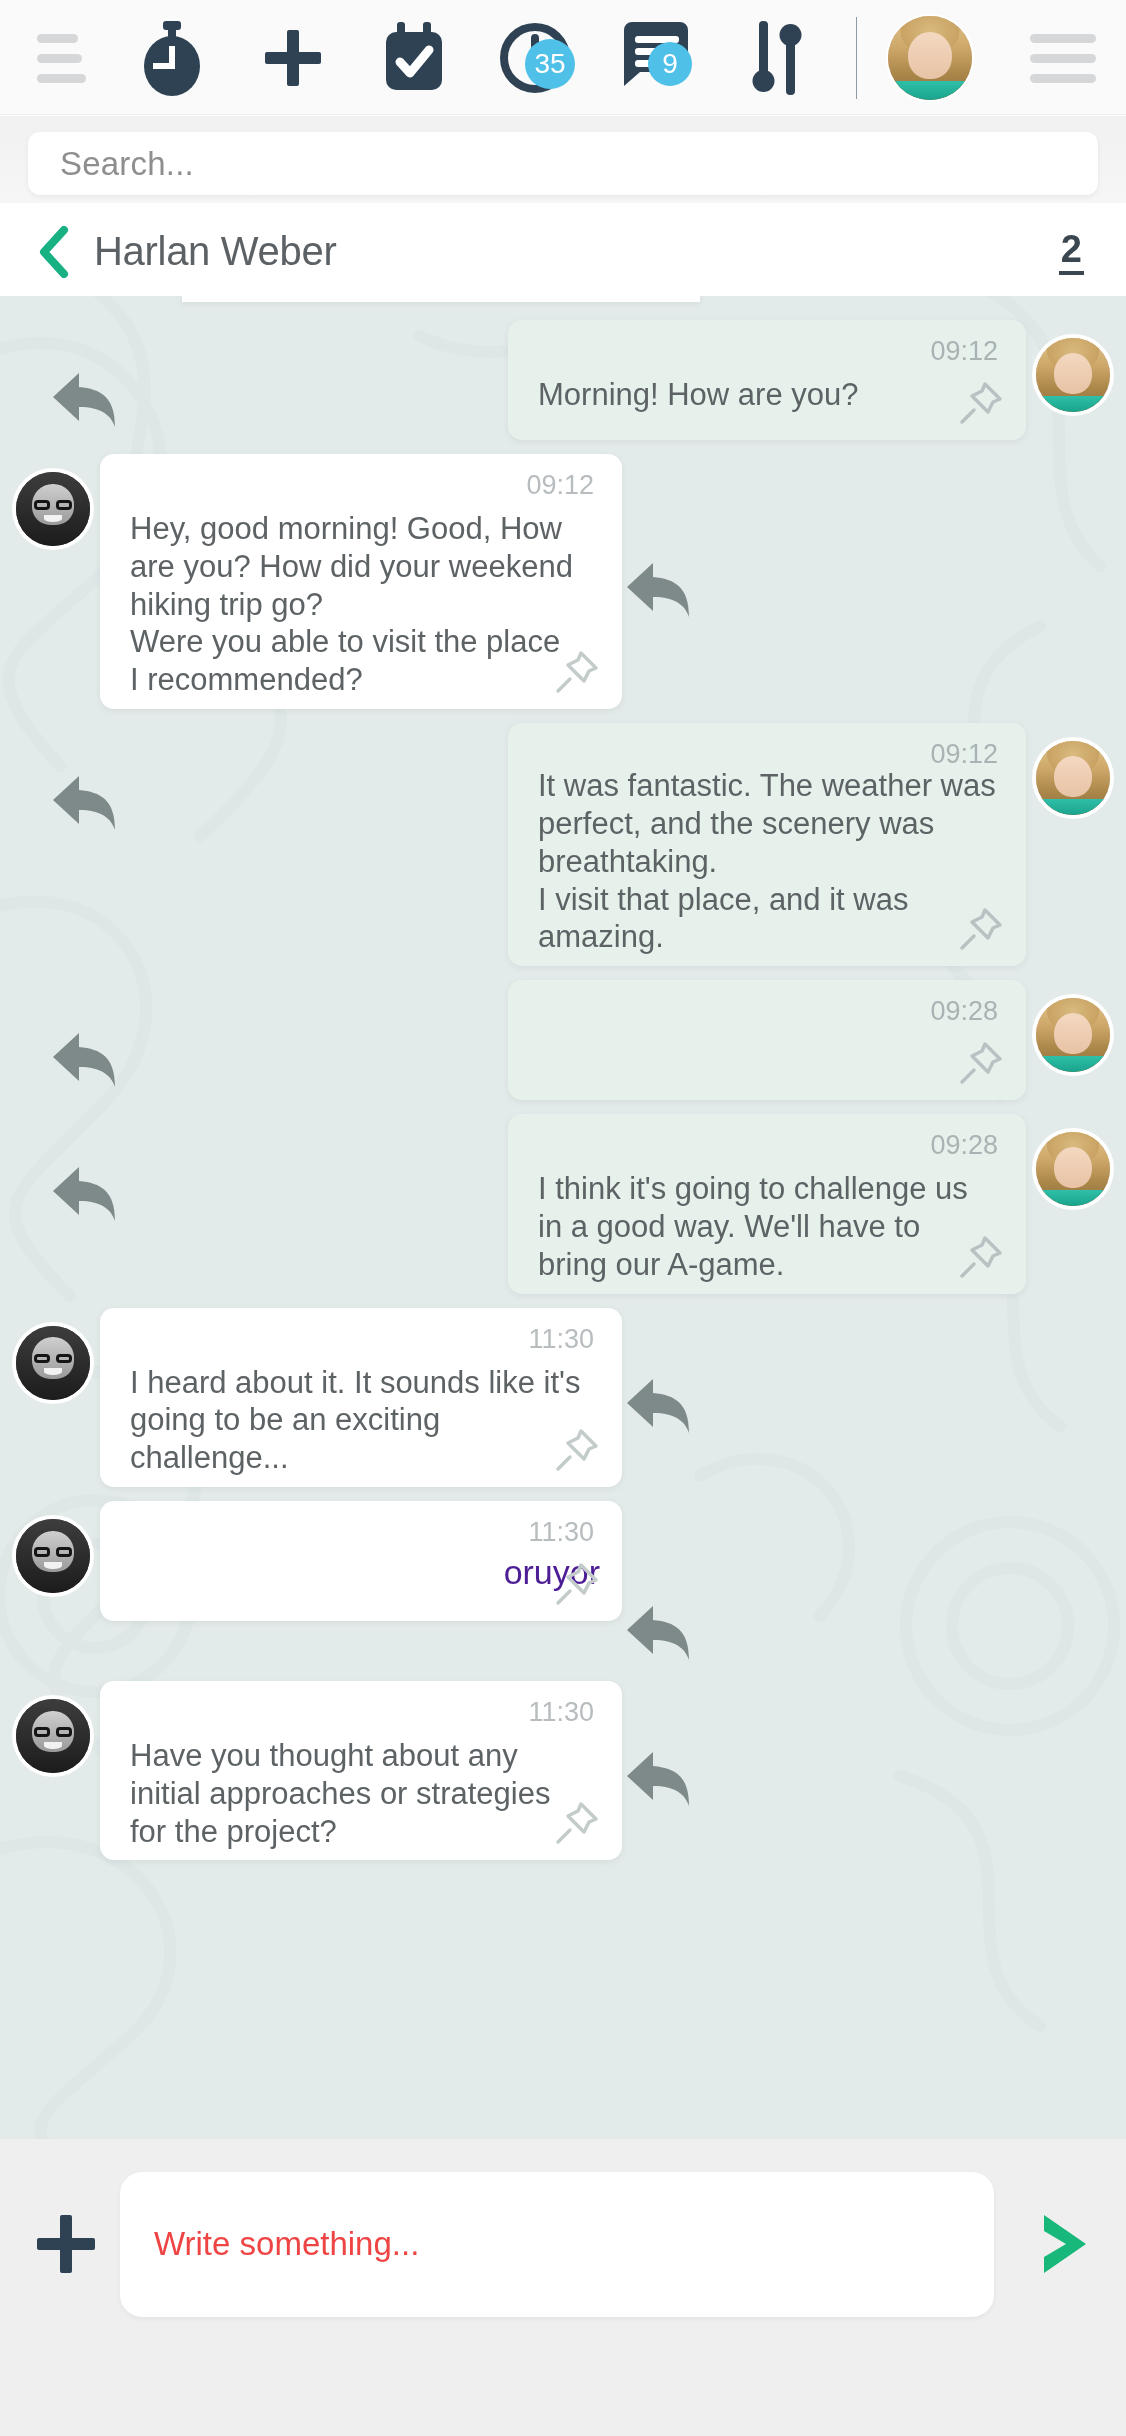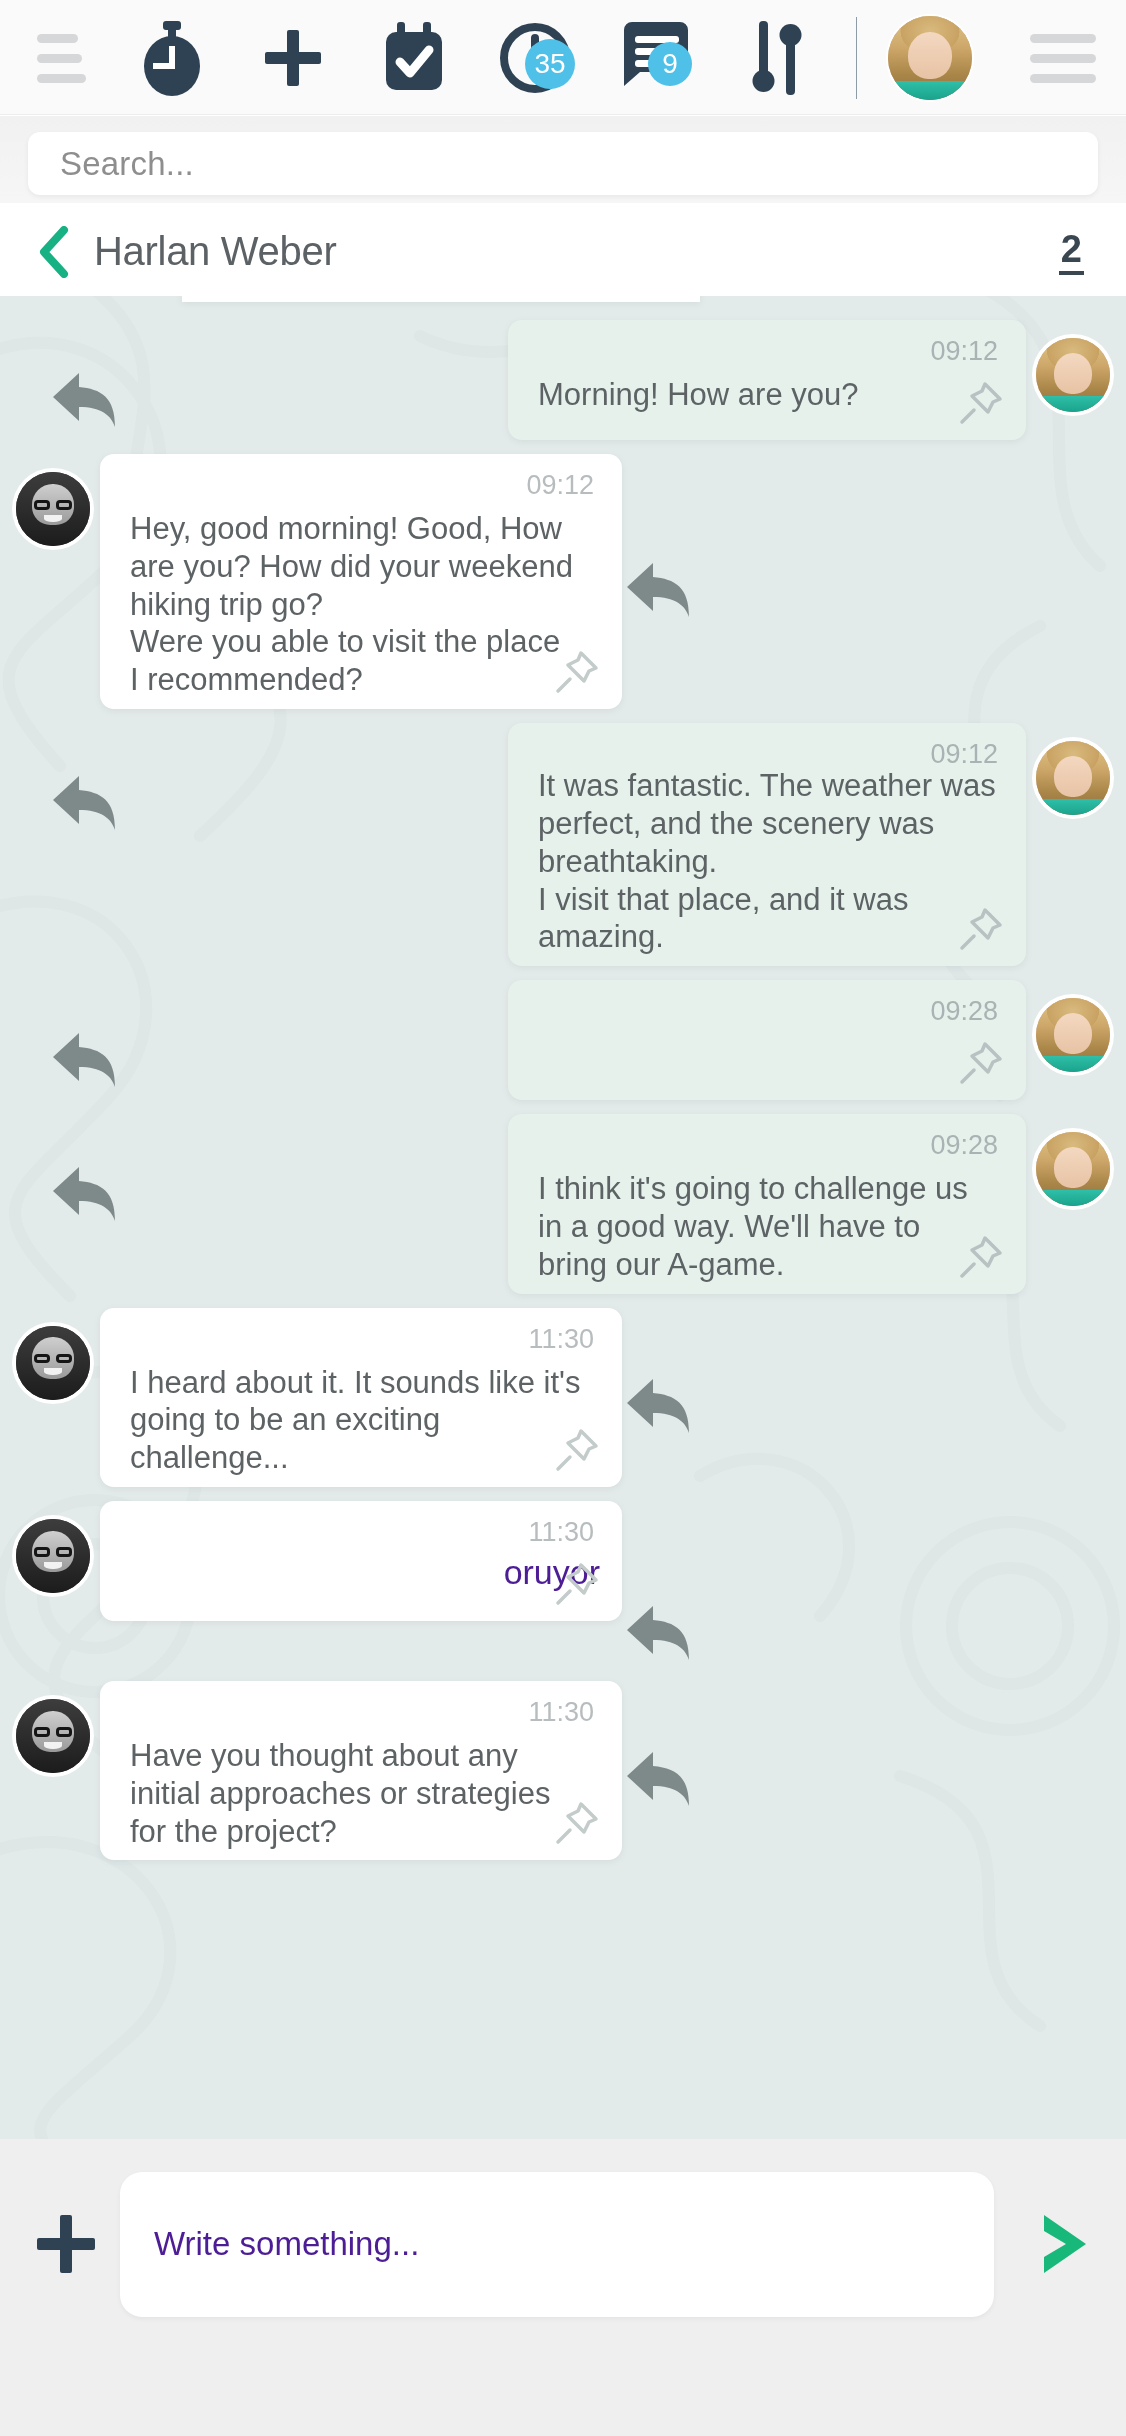--- a/index.html
+++ b/index.html
@@ -172,21 +172,21 @@
     position:absolute; left:0; top:2139px; width:1126px; height:297px;
     background:#efefef;
   }
   .composer-inner { position:absolute; left:0; top:0; width:1126px; height:210px;
      display:flex; align-items:center; }
   .plus-btn { width: 96px; height: 96px; margin-left: 18px; display:flex;
      align-items:center; justify-content:center; cursor:pointer; flex:0 0 auto;}
   .write-box { flex:1 1 auto; height: 145px; background:#fff; border-radius: 22px;
      display:flex; align-items:center; padding: 0 34px; margin: 0 6px;
      box-shadow: 0 2px 5px rgba(0,0,0,.05); }
-  .write-box .ph { font-size: 33px; color:#4c1d95; }
+  .write-box .ph { font-size: 33px; color:#ef4444; }
   .send-btn { width: 126px; height: 110px; display:flex; align-items:center;
      justify-content:center; cursor:pointer; flex:0 0 auto; }
 </style>
 </head>
 <body>
 
 <div class="topbar">
 
   <div class="hamburger-left">
     <span></span>

